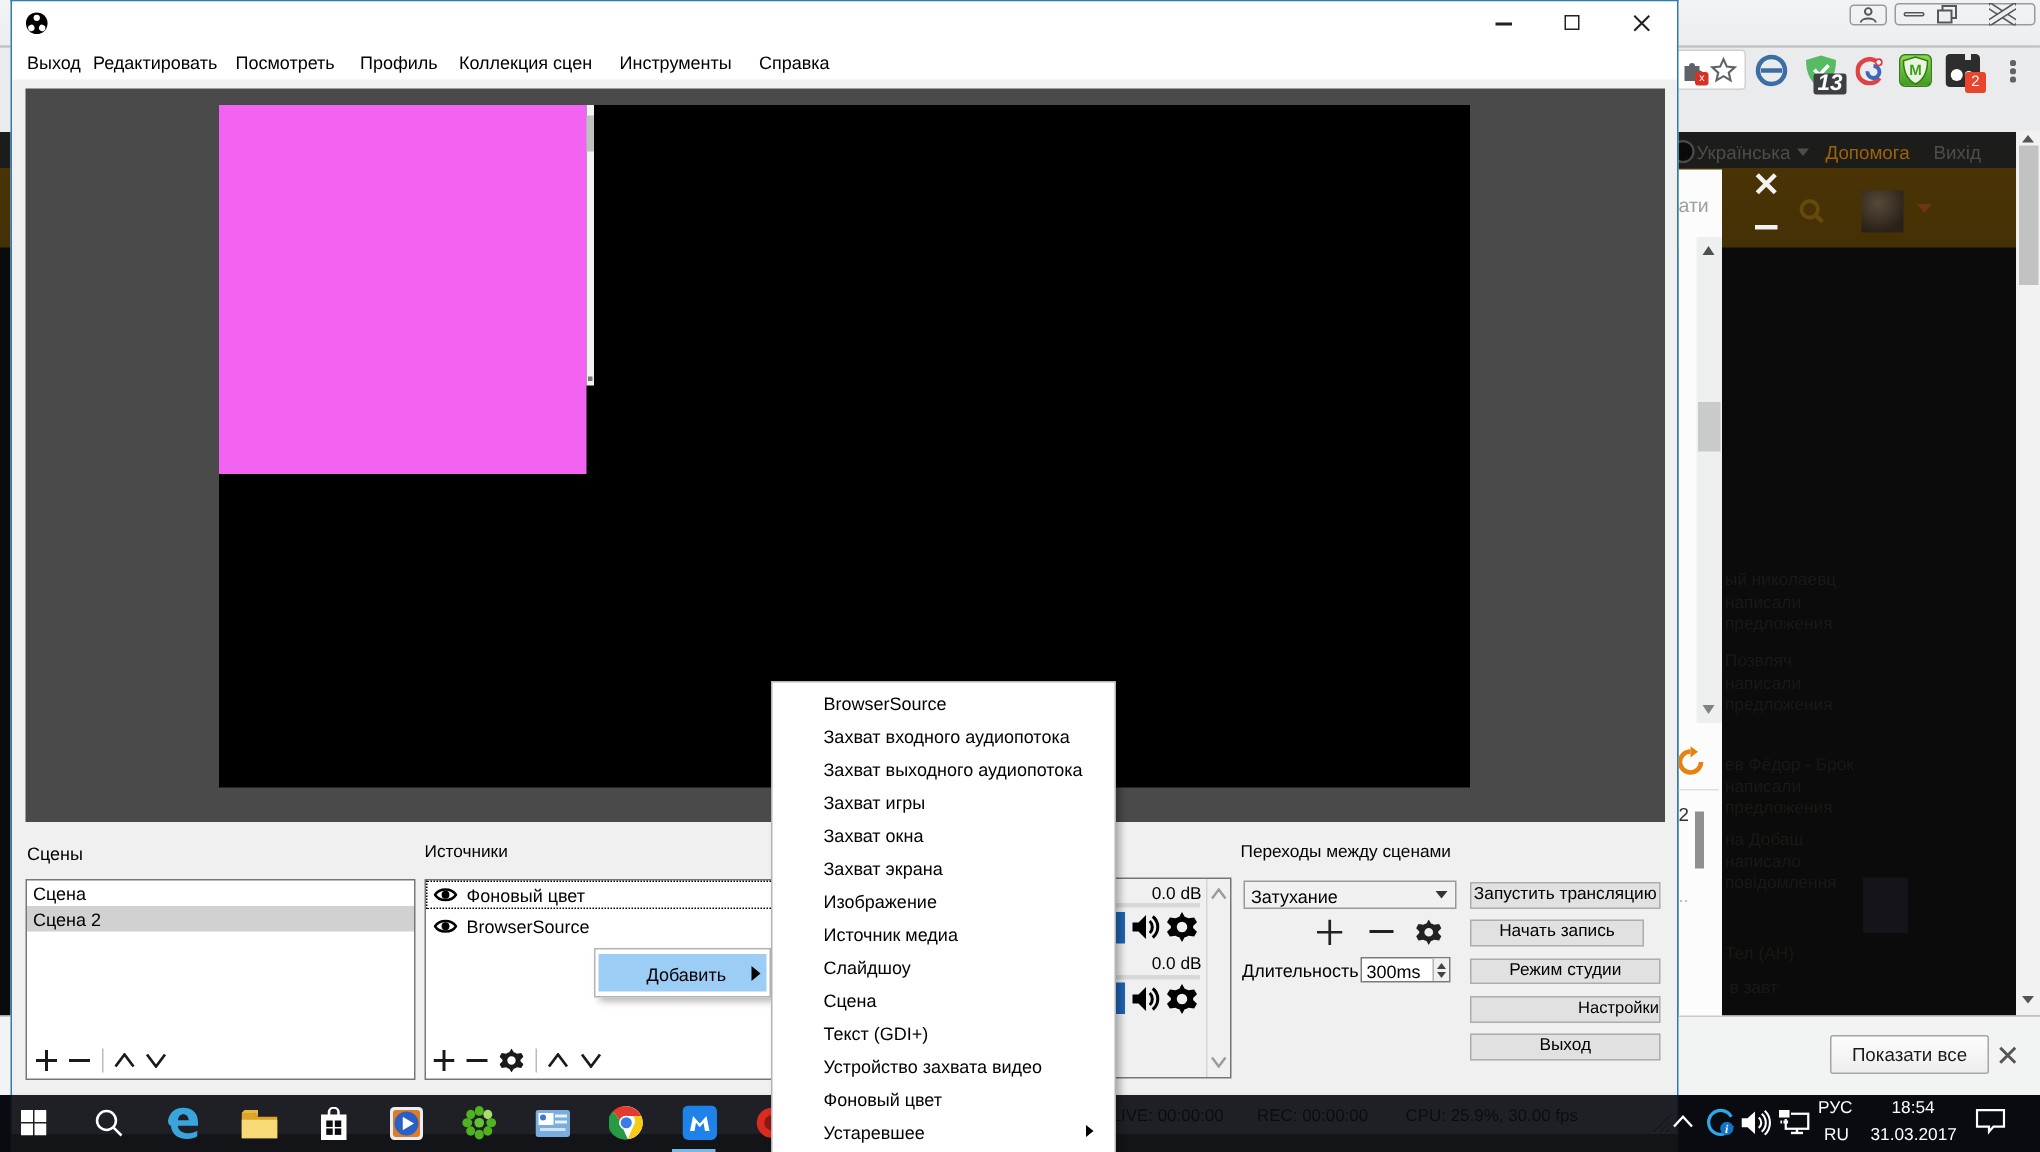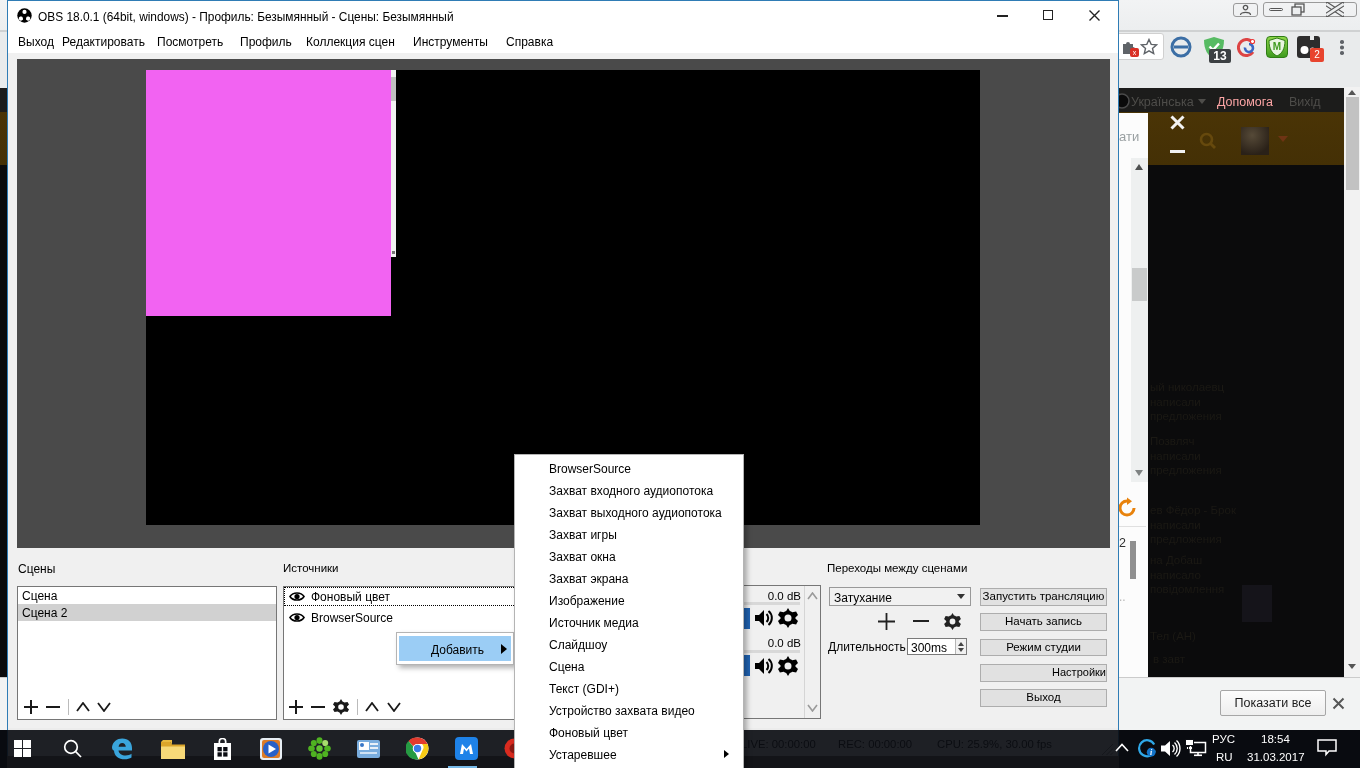--- a/index.html
+++ b/index.html
@@ -48,21 +48,21 @@
   <svg class="abs" style="left:1170px;top:36px" width="22" height="22" viewBox="0 0 22 22">
       <circle cx="11" cy="11" r="9" fill="none" stroke="#3b6ea5" stroke-width="3"></circle>
       <rect x="4" y="9.5" width="14" height="3" fill="#3b6ea5"></rect>
       <rect x="4" y="9.5" width="14" height="3" fill="none"></rect>
     </svg>
 
   <svg class="abs" style="left:1203px;top:36px" width="22" height="24" viewBox="0 0 22 24">
       <path d="M11 1 L21 4 C21 14 17 20 11 23 C5 20 1 14 1 4 Z" fill="#57bb63"></path>
       <path d="M6.5 10.5 L10 14 L16 7.5" fill="none" stroke="#fff" stroke-width="2.4"></path>
     </svg>
-  <div class="abs" style="left:1209px;top:49px;width:22px;height:14px;background:#3c4043;border-radius:2px;color:#fff;font-size:12px;font-weight:bold;text-align:center;line-height:14px;">13</div>
+  <div class="abs" style="left:1209px;top:49px;width:22px;height:14px;background:#3c4043;border-radius:2px;color:#fff;font-size:15px;font-weight:bold;text-align:center;line-height:14px;font-style:italic;">13</div>
 
   <svg class="abs" style="left:1237px;top:38px" width="20" height="19" viewBox="0 0 20 19">
       <path d="M16 5 A8 8 0 1 0 16 14" fill="none" stroke="#d44" stroke-width="3"></path>
       <path d="M8 9.5 A4 4 0 1 0 12 6" fill="none" stroke="#3a66c4" stroke-width="2.6"></path>
       <circle cx="15.5" cy="3.5" r="2.6" fill="#e33"></circle>
       <rect x="14.7" y="2" width="1.6" height="3" fill="#fff"></rect>
       <rect x="14" y="2.7" width="3" height="1.6" fill="#fff"></rect>
     </svg>
 
   <div class="abs" style="left:1266px;top:36px;width:22px;height:22px;background:linear-gradient(#8fd64a,#3f9b1e);border-radius:4px;border:1px solid #2f7d14;"></div>
@@ -79,21 +79,21 @@
   <div class="abs" style="left:1310px;top:48px;width:14px;height:14px;background:#e8442e;border-radius:2px;color:#fff;font-size:10px;text-align:center;line-height:14px;">2</div>
 
   <div class="abs" style="left:1340px;top:40px;width:3.5px;height:3.5px;background:#5f6368;border-radius:50%;box-shadow:0 5.5px 0 #5f6368, 0 11px 0 #5f6368;"></div>
 
   <div class="abs" style="left:0;top:88px;width:1360px;height:24px;background:#1c1c1b;"></div>
   <svg class="abs" style="left:1114px;top:93px" width="16" height="16" viewBox="0 0 16 16">
       <circle cx="8" cy="8" r="7" fill="#0a0a0a" stroke="#4a4a4a" stroke-width="1.5"></circle>
     </svg>
   <div class="abs" style="left:1131px;top:95px;font-size:12.5px;color:#4e4d4a;">Українська</div>
   <div class="abs" style="left:1198px;top:99px;width:0;height:0;border-left:4.5px solid transparent;border-right:4.5px solid transparent;border-top:5px solid #4e4d4a;"></div>
-  <div class="abs" style="left:1217px;top:95px;font-size:12.5px;color:#fca5a5;">Допомога</div>
+  <div class="abs" style="left:1217px;top:95px;font-size:12.5px;color:#a16207;">Допомога</div>
   <div class="abs" style="left:1289px;top:95px;font-size:12.5px;color:#4e4d4a;">Вихід</div>
 
   <div class="abs" style="left:0;top:112px;width:1360px;height:53px;background:linear-gradient(#4a3406,#443005);"></div>
   <svg class="abs" style="left:1199px;top:132px" width="18" height="18" viewBox="0 0 18 18">
       <circle cx="7.5" cy="7.5" r="5.5" fill="none" stroke="#66490d" stroke-width="2.6"></circle>
       <path d="M11.5 11.5 L16 16" stroke="#66490d" stroke-width="2.8"></path>
     </svg>
   <div class="abs" style="left:1241px;top:127px;width:28px;height:28px;background:radial-gradient(circle at 40% 30%, #564a38, #2a2118 75%);"></div>
   <div class="abs" style="left:1278px;top:136px;width:0;height:0;border-left:5px solid transparent;border-right:5px solid transparent;border-top:6px solid #6e3414;"></div>
 
@@ -142,21 +142,20 @@
   <div class="abs" style="left:0;top:0;width:1px;height:756px;background:#2f7cb5;"></div>
   <div class="abs" style="left:1111px;top:0;width:1px;height:756px;background:#2f7cb5;"></div>
 
   <div class="abs" style="left:1px;top:1px;width:1110px;height:52px;background:#ffffff;"></div>
   <svg class="abs" style="left:10px;top:8px" width="15" height="15" viewBox="0 0 15 15">
       <circle cx="7.5" cy="7.5" r="7.2" fill="#000"></circle>
       <path d="M7.5 1.8 A2.1 2.1 0 0 1 9.6 3.9 A2.1 2.1 0 0 1 7.5 6 A2.1 2.1 0 0 1 5.4 3.9 A2.1 2.1 0 0 1 7.5 1.8" fill="#fff"></path>
       <path d="M3.2 8.6 A2.1 2.1 0 0 1 5.9 9.9 A2.1 2.1 0 0 1 4.6 12.6 A2.1 2.1 0 0 1 1.9 11.3 A2.1 2.1 0 0 1 3.2 8.6" fill="#fff"></path>
       <path d="M11.8 8.6 A2.1 2.1 0 0 1 13.1 11.3 A2.1 2.1 0 0 1 10.4 12.6 A2.1 2.1 0 0 1 9.1 9.9 A2.1 2.1 0 0 1 11.8 8.6" fill="#fff"></path>
     </svg>
-  <div class="abs" style="left:31px;top:10px;font-size:11.9px;color:#000;">OBS 18.0.1 (64bit, windows) - Профиль: Безымянный - Сцены: Безымянный</div>
   <div class="abs" style="left:990px;top:15px;width:11px;height:1.5px;background:#222;"></div>
   <div class="abs" style="left:1036px;top:10px;width:10px;height:10px;border:1.4px solid #222;"></div>
   <svg class="abs" style="left:1082px;top:10px" width="11" height="11" viewBox="0 0 11 11">
       <path d="M0.5 0.5 L10.5 10.5 M10.5 0.5 L0.5 10.5" stroke="#222" stroke-width="1.4"></path>
     </svg>
 
   <div class="abs" style="left:11px;top:35px;font-size:12px;color:#000;">Выход</div>
   <div class="abs" style="left:55px;top:35px;font-size:12px;color:#000;">Редактировать</div>
   <div class="abs" style="left:150px;top:35px;font-size:12px;color:#000000;">Посмотреть</div>
   <div class="abs" style="left:233px;top:35px;font-size:12px;color:#000;">Профиль</div>
@@ -261,21 +260,21 @@
       <path d="M8.5 0 L10 2.6 A6 6 0 0 1 12.1 3.5 L15.4 3 L16.9 5.9 L14.8 8 A6 6 0 0 1 14.8 9 L16.9 11.1 L15.4 14 L12.1 13.5 A6 6 0 0 1 10 14.4 L8.5 17 L7 14.4 A6 6 0 0 1 4.9 13.5 L1.6 14 L0.1 11.1 L2.2 9 A6 6 0 0 1 2.2 8 L0.1 5.9 L1.6 3 L4.9 3.5 A6 6 0 0 1 7 2.6 Z M8.5 5.6 A2.9 2.9 0 1 0 8.5 11.4 A2.9 2.9 0 1 0 8.5 5.6" fill="#222" fill-rule="evenodd"></path>
     </svg>
   <div class="abs" style="left:821px;top:640px;font-size:12px;color:#000;">Длительность</div>
   <div class="abs" style="left:900px;top:638px;width:60px;height:17px;background:#fff;border:1px solid #7a7a7a;"></div>
   <div class="abs" style="left:904px;top:641px;font-size:12px;color:#000;">300ms</div>
   <div class="abs" style="left:948px;top:639px;width:11px;height:15px;background:#f0f0f0;border-left:1px solid #b5b5b5;"></div>
   <div class="abs" style="left:951px;top:642px;width:0;height:0;border-left:3px solid transparent;border-right:3px solid transparent;border-bottom:4px solid #444;"></div>
   <div class="abs" style="left:951px;top:648px;width:0;height:0;border-left:3px solid transparent;border-right:3px solid transparent;border-top:4px solid #444;"></div>
 
   <div class="abs" style="left:973px;top:588px;width:127px;height:17.5px;background:#e1e1e1;border:1px solid #adadad;font-size:11.5px;color:#000;text-align:center;line-height:15.5px;white-space:nowrap;">Запустить трансляцию</div>
-  <div class="abs" style="left:973px;top:613px;width:127px;height:17.5px;background:#e1e1e1;border:1px solid #adadad;font-size:11.5px;color:#000;text-align:center;line-height:15.5px;white-space:nowrap;">Начать запись</div>
+  <div class="abs" style="left:973px;top:613px;width:116px;height:17.5px;background:#e1e1e1;border:1px solid #adadad;font-size:11.5px;color:#000;text-align:center;line-height:15.5px;white-space:nowrap;">Начать запись</div>
   <div class="abs" style="left:973px;top:638.5px;width:127px;height:17.5px;background:#e1e1e1;border:1px solid #adadad;font-size:11.5px;color:#000;text-align:center;line-height:15.5px;white-space:nowrap;">Режим студии</div>
   <div class="abs" style="left:973px;top:664px;width:127px;height:17.5px;background:#e1e1e1;border:1px solid #adadad;font-size:11px;color:#000;text-align:right;line-height:15.5px;white-space:nowrap;">Настройки</div>
   <div class="abs" style="left:973px;top:689px;width:127px;height:17.5px;background:#e1e1e1;border:1px solid #adadad;font-size:11.5px;color:#000;text-align:center;line-height:15.5px;white-space:nowrap;">Выход</div>
 
   <div class="abs" style="left:1px;top:728px;width:1110px;height:28px;background:#ececec;"></div>
   <div class="abs" style="left:734px;top:738px;font-size:11.3px;color:#111;">LIVE: 00:00:00</div>
   <div class="abs" style="left:831px;top:738px;font-size:11.3px;color:#111;">REC: 00:00:00</div>
   <div class="abs" style="left:930px;top:738px;font-size:11.3px;color:#111;">CPU: 25.9%, 30.00 fps</div>
   <svg class="abs" style="left:1095px;top:744px" width="12" height="11" viewBox="0 0 12 11">
       <path d="M11 0 L0 11 M11 4.5 L4.5 11 M11 8.5 L8.5 11" stroke="#8a8a8a" stroke-width="1"></path>

